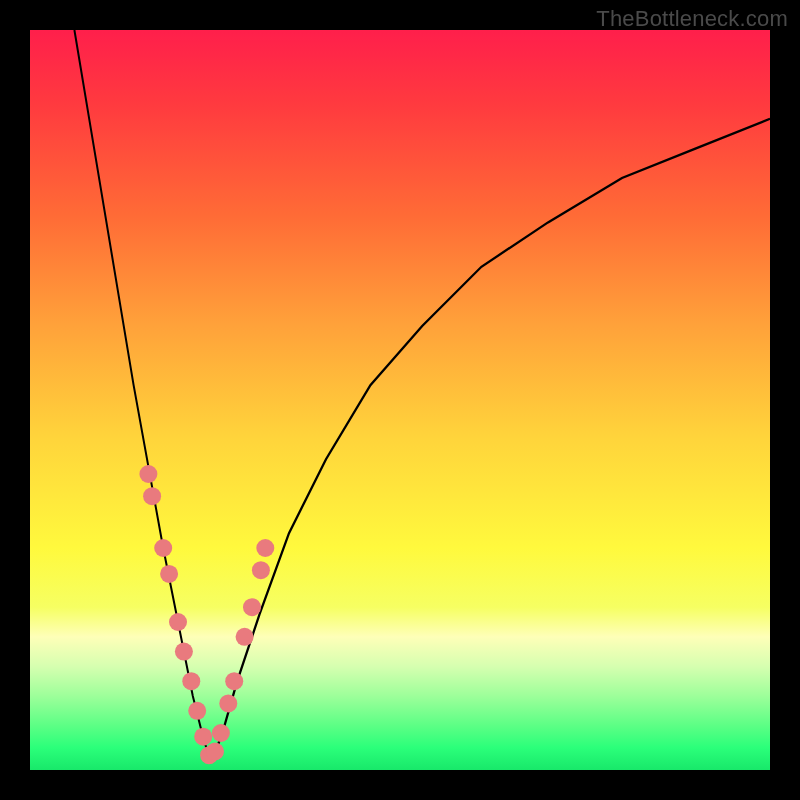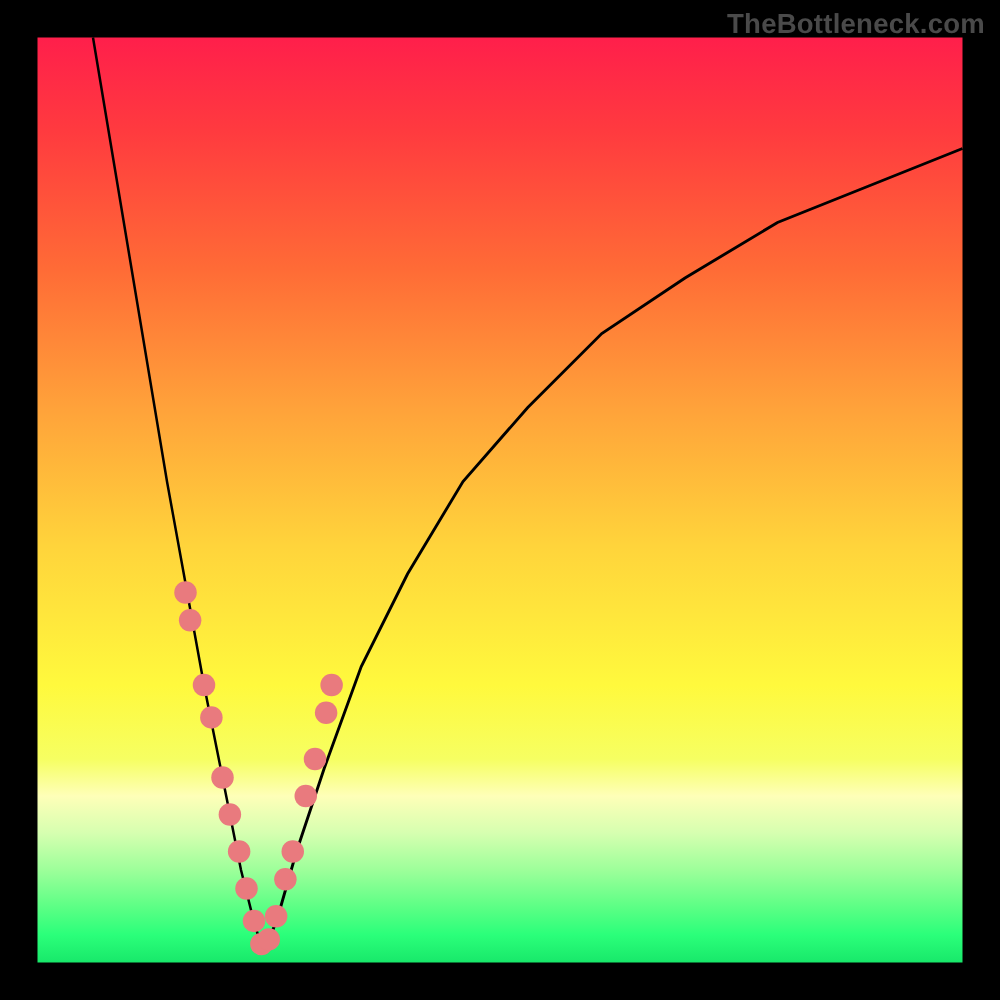--- a/index.html
+++ b/index.html
@@ -38,21 +38,21 @@
       #2bff7a 97%,
       #18e86a 100%
     );
   }
   .watermark {
     position: absolute;
     top: 6px;
     right: 12px;
     color: #4a4a4a;
     font-size: 22px;
-    font-weight: 700;
+    font-weight: 400;
     letter-spacing: 0.2px;
     user-select: none;
   }
   svg.curves {
     position: absolute;
     left: 0;
     top: 0;
     width: 740px;
     height: 740px;
     overflow: visible;

